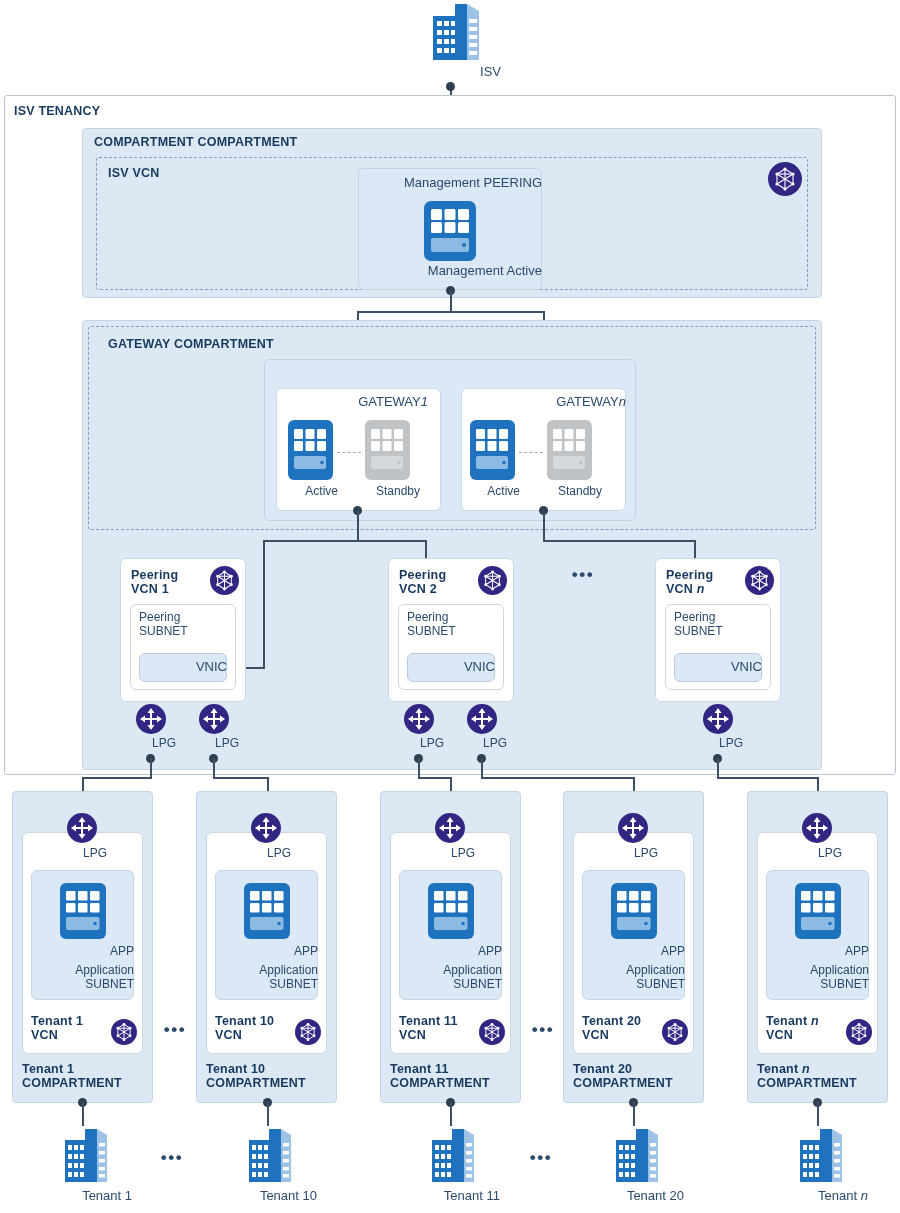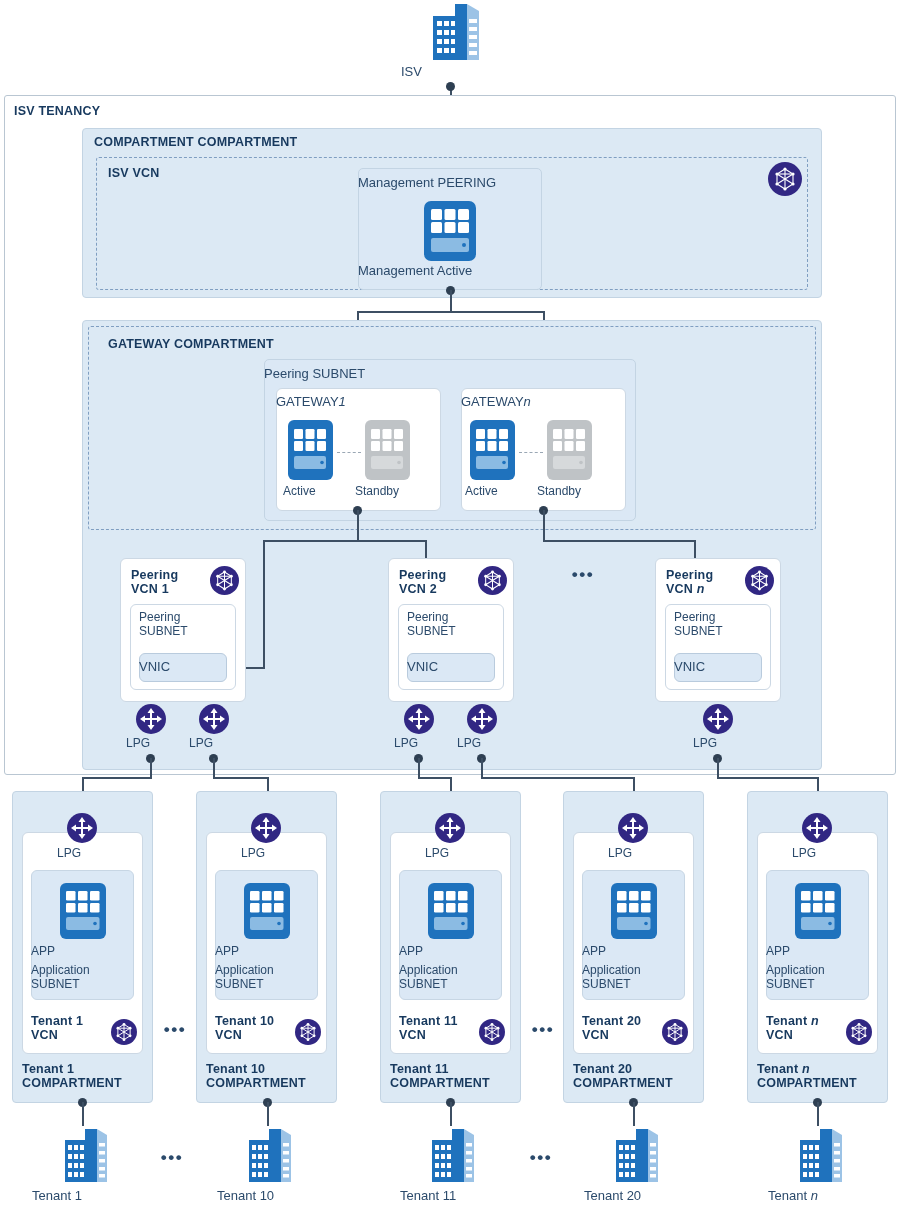--- a/index.html
+++ b/index.html
@@ -14,21 +14,21 @@
   .vcn-dashed{border:1.6px dashed #7f9ec1;border-radius:3px;background:transparent;}
   .subnet{background:#dbe8f5;border:1px solid #c3d4e3;border-radius:5px;}
   .whitebox{background:#ffffff;border:1px solid #ccd8e4;border-radius:6px;}
   .innerbox{background:#dbe8f5;border:1px solid #c7d6e4;border-radius:6px;}
   .vnicbox{background:#dbe8f5;border:1px solid #b9cbdd;border-radius:6px;}
 
   
   .lbl-bold{font-weight:bold;font-size:12.5px;letter-spacing:.2px;color:#17395e;line-height:1.15;}
   .lbl-reg{font-size:13px;color:#2b4a6b;line-height:1.18;}
   .lbl-sm{font-size:12px;color:#2b4a6b;line-height:1.18;}
-  .lbl-c{text-align:left;}
+  .lbl-c{text-align:right;}
   .ital{font-style:italic;}
   .dots{font-weight:bold;font-size:17px;color:#2b4a6b;letter-spacing:1.5px;text-align:center;}
 
   
   .ln{background:#3d4f63;}
   .vln{width:1.6px;}
   .hln{height:1.6px;}
   .node{width:9px;height:9px;border-radius:50%;background:#2e3f52;}
   .dashln{border-top:1.8px dashed #9aa7b4;height:0;}
 
@@ -129,24 +129,23 @@
   <div class="abs ln vln" style="left:357px;top:311px;height:76px;"></div>
   <div class="abs ln vln" style="left:543px;top:311px;height:76px;"></div>
   <div class="abs node" style="left:353px;top:383px;"></div>
   <div class="abs node" style="left:539px;top:383px;"></div>
 
   <div class="abs compartment" style="left:82px;top:320px;width:740px;height:450px;"></div>
   <div class="abs vcn-dashed" style="left:88px;top:326px;width:728px;height:204px;"></div>
   <div class="abs lbl-bold" style="left:108px;top:337px;">GATEWAY COMPARTMENT</div>
 
   <div class="abs subnet" style="left:264px;top:359px;width:372px;height:162px;"></div>
-  <div class="abs lbl-reg lbl-c" style="left:264px;top:366px;width:372px;">Peering SUBNET</div>
 
   <div class="abs whitebox" style="left:276px;top:388px;width:165px;height:123px;"></div>
-  <div class="abs lbl-reg lbl-c" style="left:276px;top:394px;width:142px;">
+  <div class="abs lbl-reg lbl-c" style="left:286px;top:394px;width:142px;">
     <span>GATEWAY</span><span class="ital">1</span>
   </div>
   <div class="abs" style="left:288px;top:420px;width:45px;height:60px;">
     <svg class="svgico" width="45" height="60" viewBox="0 0 45 60">
       <rect x="0" y="0" width="45" height="60" rx="6" fill="#1f72bd"></rect>
       <g fill="#ffffff">
         <rect x="6" y="9" width="9" height="10" rx="1.3"></rect>
           <rect x="17.5" y="9" width="9" height="10" rx="1.3"></rect>
           <rect x="29" y="9" width="9" height="10" rx="1.3"></rect>
         <rect x="6" y="21" width="9" height="10" rx="1.3"></rect>

